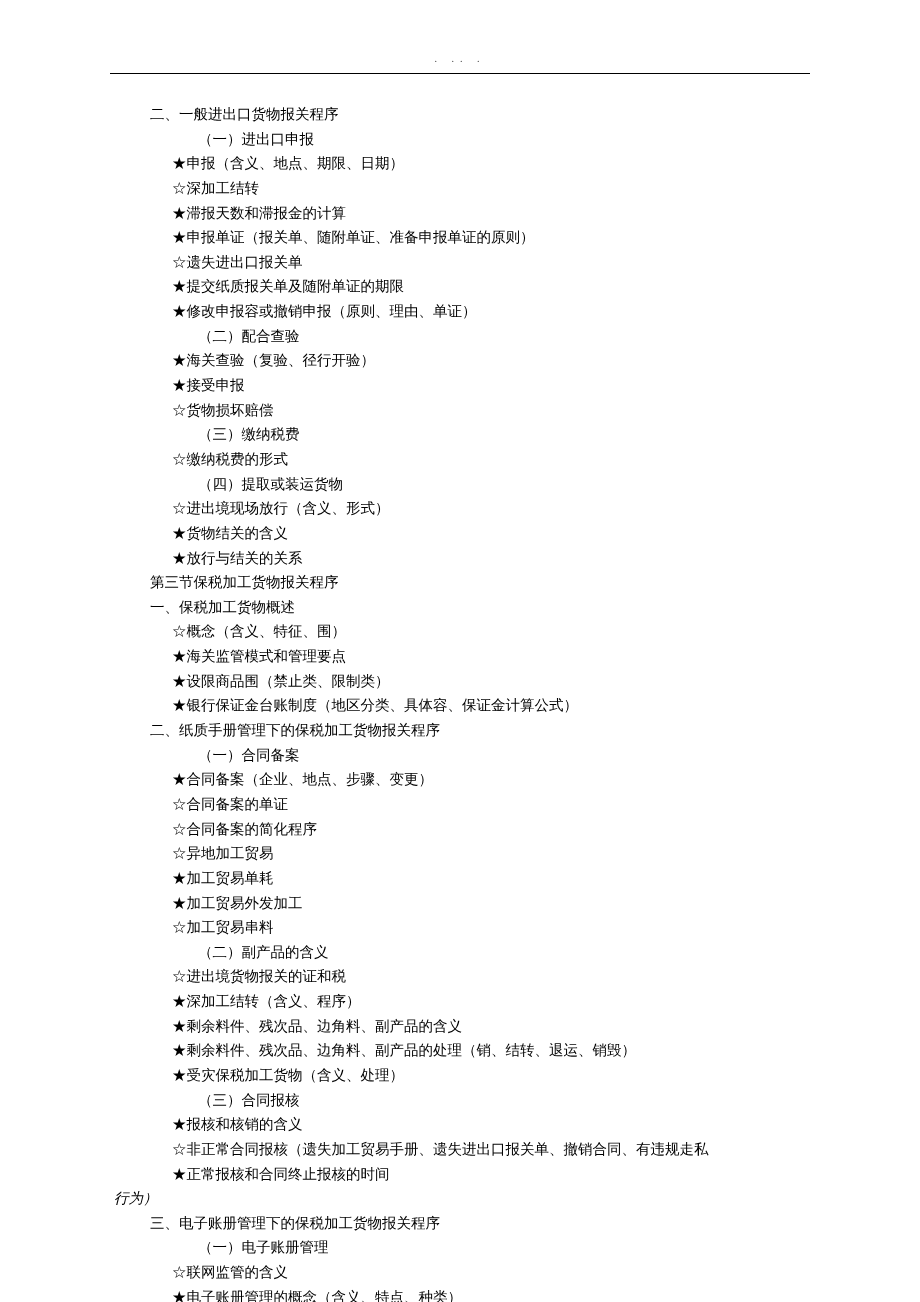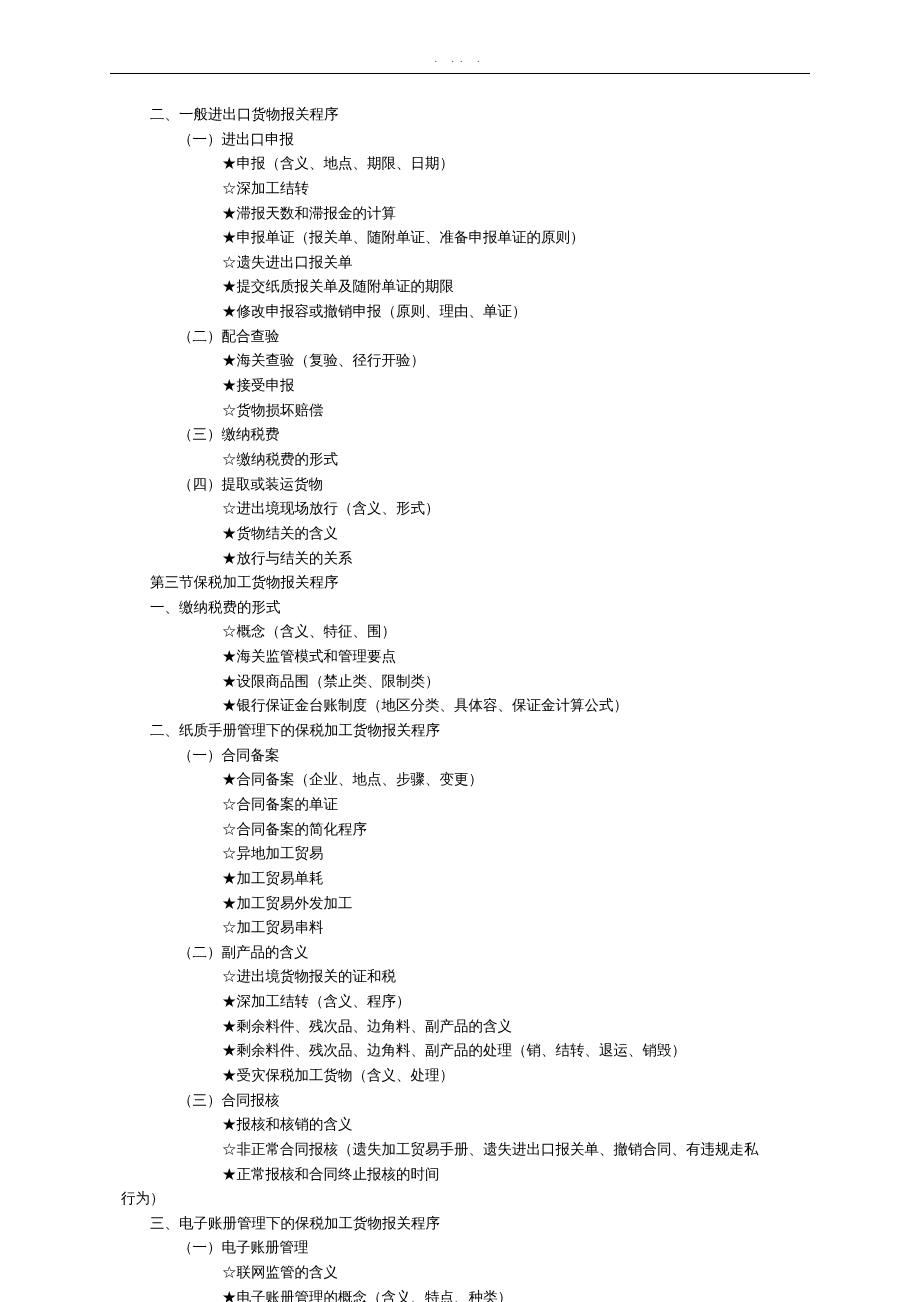--- a/index.html
+++ b/index.html
@@ -23,24 +23,24 @@
     font-size: 10px;
     letter-spacing: 6px;
     color: #444;
   }
   .hr {
     border: none;
     border-top: 1px solid #000;
     margin: 6px 0 28px 0;
   }
   .l0 { margin-left: 40px; }
-  .l1 { margin-left: 68px; }
-  .l2 { margin-left: 112px; }
+  .l1 { margin-left: 88px; }
+  .l2 { margin-left: 62px; }
   .bold { font-weight: normal; }
-  .hang { margin-left: 11px; }
+  .hang { margin-left: 4px; font-style: italic; }
 </style>
 </head>
 <body>
 
 <div class="page">
   <div class="header-marks">. .. .</div>
   <hr class="hr">
   <div id="content">
       <div class="l0">二、一般进出口货物报关程序</div>
       <div class="l1">（一）进出口申报</div>
@@ -55,21 +55,21 @@
       <div class="l2">★海关查验（复验、径行开验）</div>
       <div class="l2">★接受申报</div>
       <div class="l2">☆货物损坏赔偿</div>
       <div class="l1">（三）缴纳税费</div>
       <div class="l2">☆缴纳税费的形式</div>
       <div class="l1">（四）提取或装运货物</div>
       <div class="l2">☆进出境现场放行（含义、形式）</div>
       <div class="l2">★货物结关的含义</div>
       <div class="l2">★放行与结关的关系</div>
       <div class="l0 bold">第三节保税加工货物报关程序</div>
-      <div class="l0">一、缴纳税费的形式</div>
+      <div class="l0">一、保税加工货物概述</div>
       <div class="l2">☆概念（含义、特征、围）</div>
       <div class="l2">★海关监管模式和管理要点</div>
       <div class="l2">★设限商品围（禁止类、限制类）</div>
       <div class="l2">★银行保证金台账制度（地区分类、具体容、保证金计算公式）</div>
       <div class="l0">二、纸质手册管理下的保税加工货物报关程序</div>
       <div class="l1">（一）合同备案</div>
       <div class="l2">★合同备案（企业、地点、步骤、变更）</div>
       <div class="l2">☆合同备案的单证</div>
       <div class="l2">☆合同备案的简化程序</div>
       <div class="l2">☆异地加工贸易</div>

